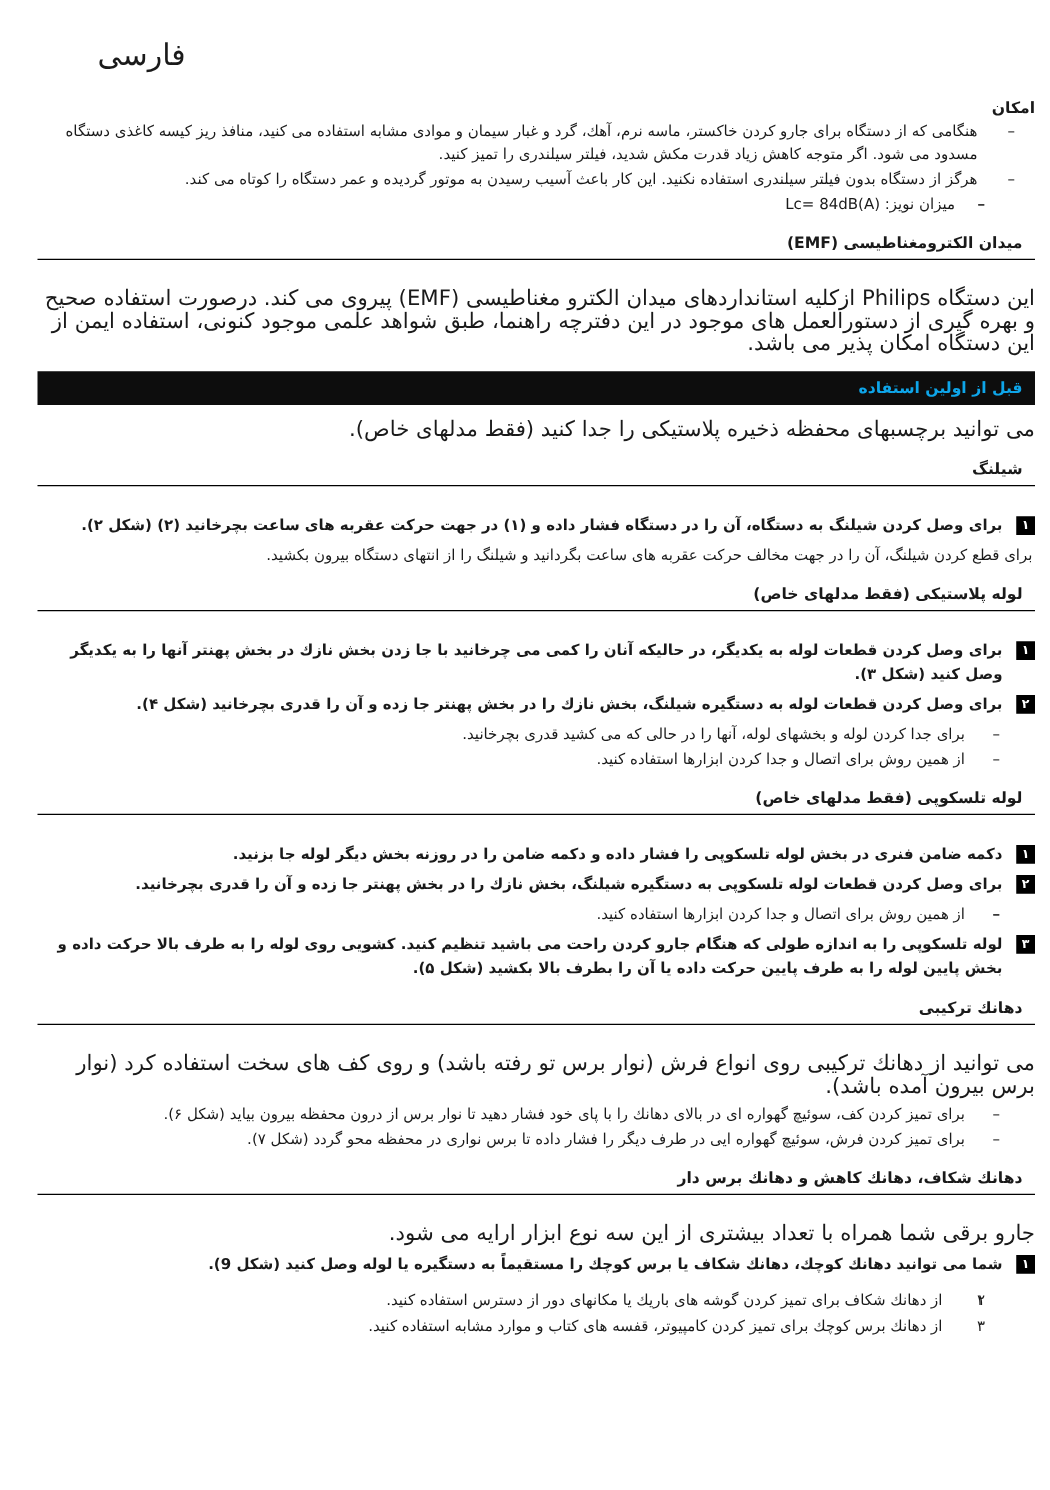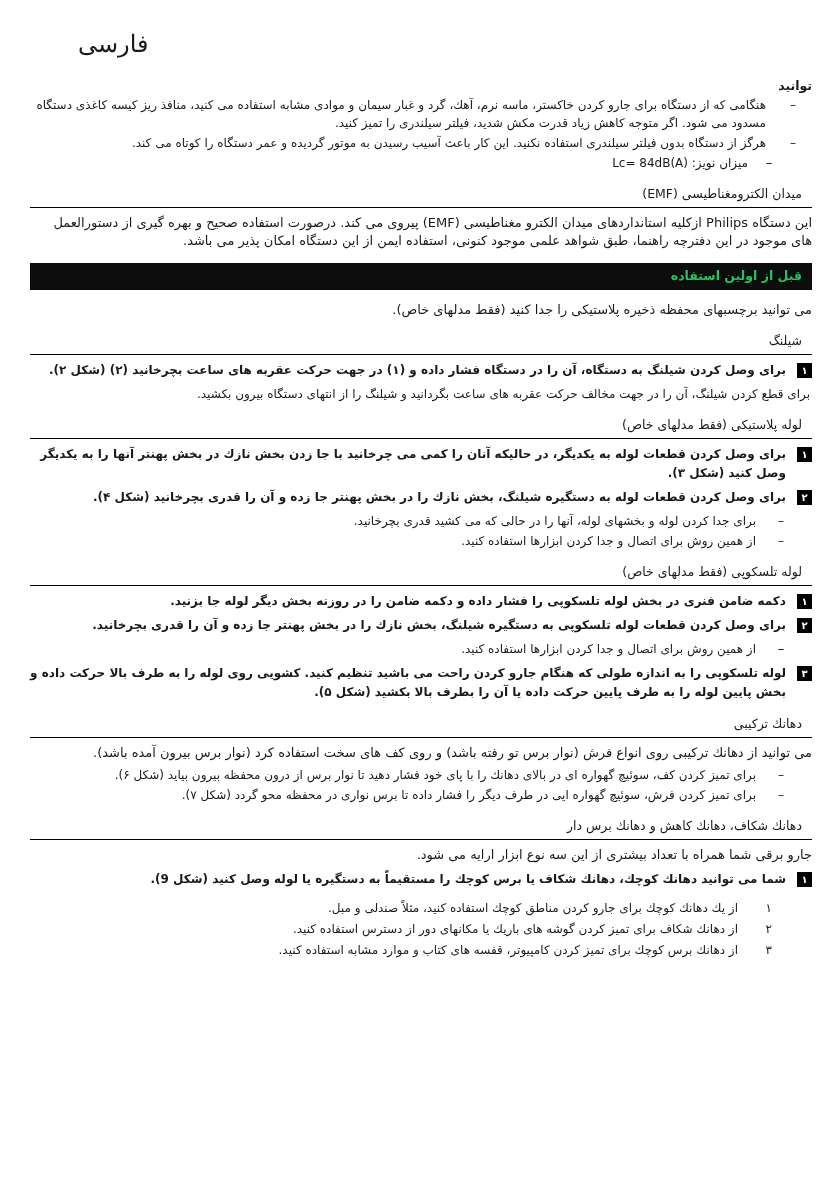--- a/index.html
+++ b/index.html
@@ -8,21 +8,21 @@
     background: #ffffff;
     color: #1a1a1a;
     font-family: "DejaVu Sans", "Liberation Sans", sans-serif;
     direction: rtl;
     overflow: hidden;
   }
   .page {
     position: relative;
     width: 840px;
     height: 1192px;
-    padding: 30px 28px 0 30px;
+    padding: 30px 12px 0 30px;
   }
   .page-title {
     font-family: "DejaVu Serif", "Liberation Serif", serif;
     font-size: 24px;
     font-weight: 400;
     text-align: right;
     padding-left: 48px;
     text-align: left;
     direction: rtl;
     margin-bottom: 20px;
@@ -38,29 +38,29 @@
   .dl-item { position: relative; padding-right: 46px; font-size: 12px; line-height: 18px; margin-bottom: 2px; }
   .dl-item > .mk { position: absolute; right: 16px; top: 0; font-weight: 400; }
   .dl-item.sub { padding-right: 64px; }
   .dl-item.sub > .mk { right: 40px; }
   .sec-dash { position: relative; padding-right: 56px; font-size: 12px; line-height: 18px; margin-bottom: 2px; }
   .sec-dash > .mk { position: absolute; right: 28px; top: 0; }
 
   
   .rule-h {
     font-size: 12.5px;
-    font-weight: normal;
+    font-weight: bold;
     padding: 0 10px 6px 0;
     border-bottom: 1.6px solid #000;
-    margin: 14px 0 6px 0;
+    margin: 14px 0 22px 0;
   }
   
   .bar {
     background: #0d0d0d;
-    color: #22c55e;
+    color: #0ea5e9;
     font-size: 12.5px;
     font-weight: bold;
     padding: 5px 10px 7px 10px;
     margin: 13px 0 11px 0;
   }
 
   
   .step { position: relative; padding-right: 26px; font-size: 12px; line-height: 19px; font-weight: bold; margin-bottom: 5px; }
   .sq {
     position: absolute; right: 0; top: 2px;
@@ -68,21 +68,21 @@
     background: #000; color: #fff;
     font-size: 10px; line-height: 15px;
     text-align: center; font-weight: bold;
   }
   .note { font-size: 12px; line-height: 18px; padding-right: 2px; margin-bottom: 5px; }
 
   
   .nli { position: relative; padding-right: 74px; font-size: 12px; line-height: 18px; margin-bottom: 3px; }
   .nli > .num { position: absolute; right: 40px; top: 0; }
 
-  .para { font-size: 13px; line-height: 18px; margin-bottom: 4px; }
+  .para { font-size: 17px; line-height: 18px; margin-bottom: 4px; }
   .mb6 { margin-bottom: 6px; }
   .mb10 { margin-bottom: 10px; }
 
   
   .footer {
     position: absolute;
     left: 8px; right: 8px; bottom: 4px;
     height: 7px;
     direction: ltr;
   }
@@ -90,21 +90,21 @@
 </head>
 <body>
 
 <div class="page">
 
   <div class="page-title">
     <span>فارسی</span>
   </div>
 
   <div>
-    <div class="bold-h">توانید</div>
+    <div class="bold-h">امکان</div>
     <div class="dl-item">
       <span class="mk">–</span>
       <span>هنگامی که از دستگاه برای جارو کردن خاکستر، ماسه نرم، آهك، گرد و غبار سیمان و موادی مشابه استفاده می کنید، منافذ ریز کیسه کاغذی دستگاه مسدود می شود. اگر متوجه کاهش زیاد قدرت مکش شدید، فیلتر سیلندری را تمیز کنید.</span>
     </div>
     <div class="dl-item">
       <span class="mk">–</span>
       <span>هرگز از دستگاه بدون فیلتر سیلندری استفاده نکنید. این کار باعث آسیب رسیدن به موتور گردیده و عمر دستگاه را کوتاه می کند.</span>
     </div>
     <div class="dl-item sub">
       <span class="mk">–</span>
@@ -193,21 +193,20 @@
 
   <div>
     <div class="rule-h">دهانك شکاف، دهانك کاهش و دهانك برس دار</div>
     <div class="para mb6">جارو برقی شما همراه با تعداد بیشتری از این سه نوع ابزار ارایه می شود.</div>
     <div class="step mb10">
       <span class="sq">۱</span>
       <span>شما می توانید دهانك کوچك، دهانك شکاف یا برس کوچك را مستقیماً به دستگیره یا لوله وصل کنید (شکل 9).</span>
     </div>
     <div class="nli">
       <span class="num">۱</span>
-      <span>از یك دهانك کوچك برای جارو کردن مناطق کوچك استفاده کنید، مثلاً صندلی و مبل.</span>
     </div>
     <div class="nli">
       <span class="num">۲</span>
       <span>از دهانك شکاف برای تمیز کردن گوشه های باریك یا مکانهای دور از دسترس استفاده کنید.</span>
     </div>
     <div class="nli">
       <span class="num">۳</span>
       <span>از دهانك برس کوچك برای تمیز کردن کامپیوتر، قفسه های کتاب و موارد مشابه استفاده کنید.</span>
     </div>
   </div>

